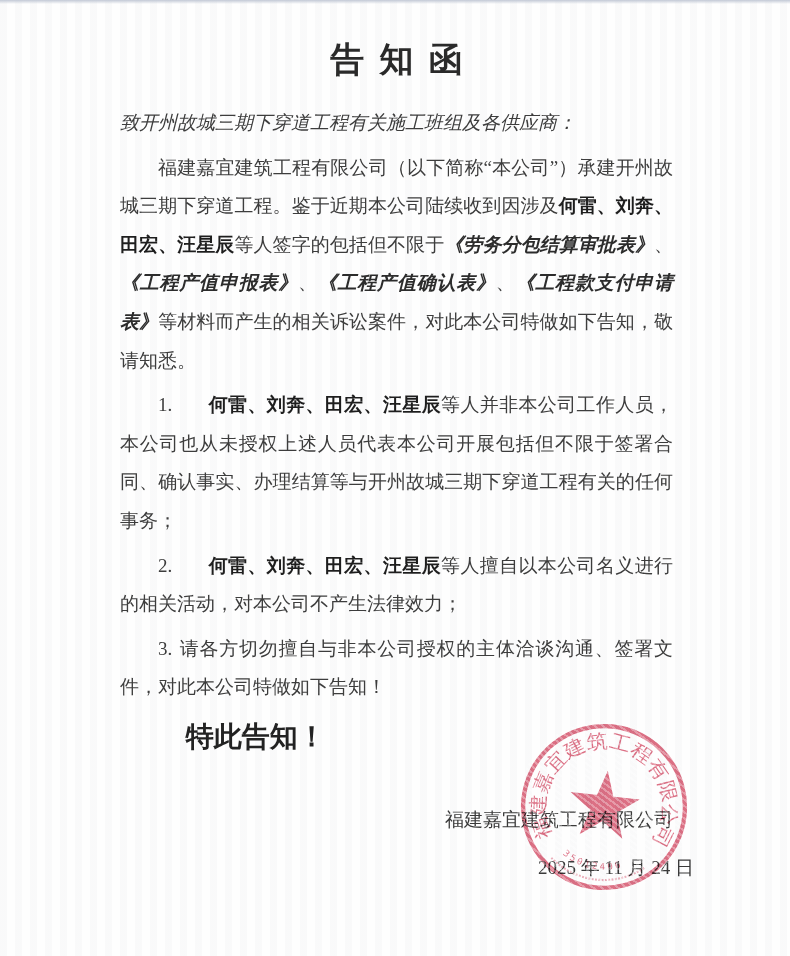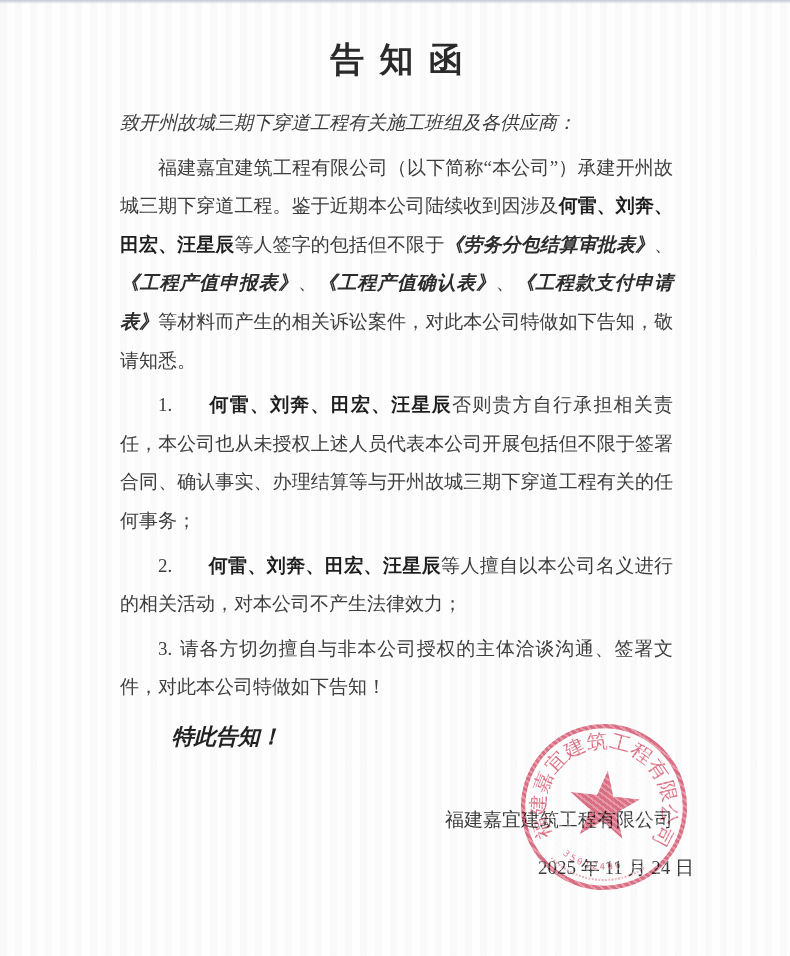--- a/index.html
+++ b/index.html
@@ -48,25 +48,24 @@
     text-align: justify;
     text-justify: inter-ideograph;
   }
   .seg-bold { font-weight: 700; color: #1e1e1e; }
   .seg-ref  { font-weight: 600; font-style: italic; color: #2c2c2c; margin-top: 28px; }
   .seg-num  { margin-right: 1.9em; }
   .seg-num_small { margin-right: 0.35em; }
   .doc-closing {
     margin: 10px 0 0 0;
     text-indent: 2.35em;
-    font-size: 22px;
+    font-size: 28px;
     font-weight: 700;
     color: #222222;
     line-height: 40px;
-    font-style: italic;
   }
   .signature { margin-top: 44px; }
   .sig-company {
     text-align: right;
     margin: 0;
     color: #3a3a3a;
     line-height: 38px;
   }
   .sig-date {
     text-align: right;
@@ -101,21 +100,21 @@
 <div class="scan-page">
   <div class="scan-top-edge"></div>
 
   <div class="doc">
     <h1 class="doc-title">告知函</h1>
 
     <p class="doc-salutation">致开州故城三期下穿道工程有关施工班组及各供应商：</p>
 
     <div>
         <p class="doc-para"><span class="seg-normal">福建嘉宜建筑工程有限公司（以下简称“本公司”）承建开州故城三期下穿道工程。鉴于近期本公司陆续收到因涉及</span><span class="seg-bold">何雷、刘奔、田宏、汪星辰</span><span class="seg-normal">等人签字的包括但不限于</span><span class="seg-ref">《劳务分包结算审批表》</span><span class="seg-normal">、</span><span class="seg-ref">《工程产值申报表》</span><span class="seg-normal">、</span><span class="seg-ref">《工程产值确认表》</span><span class="seg-normal">、</span><span class="seg-ref">《工程款支付申请表》</span><span class="seg-normal">等材料而产生的相关诉讼案件，对此本公司特做如下告知，敬请知悉。</span></p>
-        <p class="doc-para"><span class="seg-num">1.</span><span class="seg-bold">何雷、刘奔、田宏、汪星辰</span><span class="seg-normal">否则贵方自行承担相关责任，本公司也从未授权上述人员代表本公司开展包括但不限于签署合同、确认事实、办理结算等与开州故城三期下穿道工程有关的任何事务；</span></p>
+        <p class="doc-para"><span class="seg-num">1.</span><span class="seg-bold">何雷、刘奔、田宏、汪星辰</span><span class="seg-normal">等人并非本公司工作人员，本公司也从未授权上述人员代表本公司开展包括但不限于签署合同、确认事实、办理结算等与开州故城三期下穿道工程有关的任何事务；</span></p>
         <p class="doc-para"><span class="seg-num">2.</span><span class="seg-bold">何雷、刘奔、田宏、汪星辰</span><span class="seg-normal">等人擅自以本公司名义进行的相关活动，对本公司不产生法律效力；</span></p>
         <p class="doc-para"><span class="seg-num_small">3.</span><span class="seg-normal">请各方切勿擅自与非本公司授权的主体洽谈沟通、签署文件，对此本公司特做如下告知！</span></p>
       </div>
 
     <p class="doc-closing">特此告知！</p>
 
     <div class="signature">
       <p class="sig-company">福建嘉宜建筑工程有限公司</p>
       <p class="sig-date">2025 年 11 月 24 日</p>
     </div>

